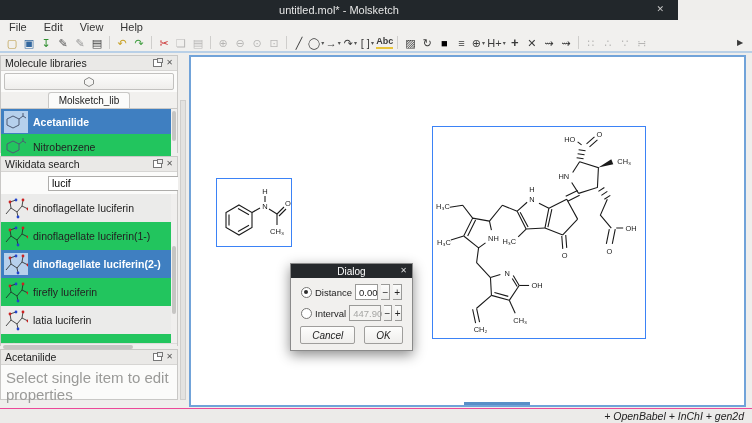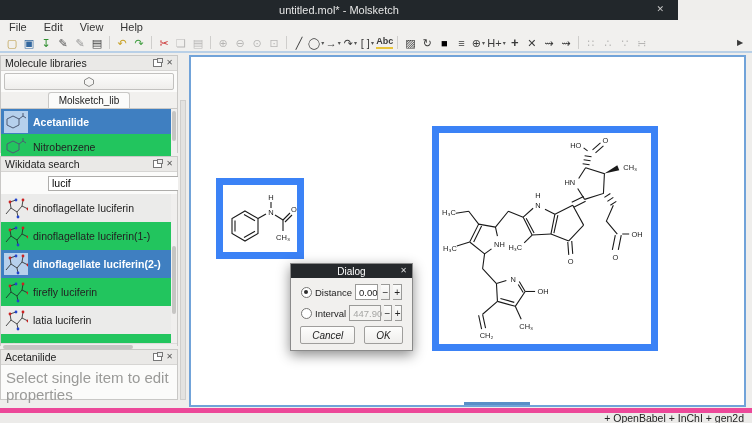--- a/index.html
+++ b/index.html
@@ -52,21 +52,21 @@
   .vscroll{position:absolute;right:0;top:0;width:6px;height:100%;background:#f0efee;}
   .vscroll .handle{position:absolute;left:1px;width:4px;background:#c6c5c3;border-radius:2px;}
   .hscroll{height:7px;background:#f0efee;position:relative;border-top:1px solid #dddcda;}
   .hscroll .handle{position:absolute;left:2px;top:1px;height:4px;background:#c6c5c3;border-radius:2px;}
   .props-msg{font-size:15px;color:#9a9a98;padding:4px 5px;}
   .dock-strip{position:absolute;left:178px;top:55px;width:11px;height:352px;background:#efeeec;}
   .dock-strip .handle{position:absolute;left:2px;top:45px;width:6px;height:300px;background:#e3e2e0;border:1px solid #cfcecc;box-sizing:border-box;}
   
   .canvas{position:absolute;left:189px;top:55px;width:557px;height:352px;background:#fff;
           border:2px solid #71a3d9;box-sizing:border-box;}
-  .selrect{position:absolute;border:7px solid #3b82f6;}
+  .selrect{position:absolute;border:1px solid #3b82f6;}
   .canvas-hscroll{position:absolute;left:273px;bottom:0px;width:66px;height:3px;background:#5a8fc7;}
   svg text{fill:#1a1a1a;}
   
   .dialog{position:absolute;left:99px;top:206px;width:121px;background:#f1f0ee;border:1px solid #8a8a8a;
           box-shadow:0 4px 12px rgba(0,0,0,.45);font-size:10px;}
   .dlg-title{height:14px;background:#26292c;color:#fff;display:flex;align-items:center;justify-content:center;position:relative;}
   .dlg-close{position:absolute;right:5px;top:3px;font-size:8px;color:#ddd;line-height:8px;}
   .dlg-body{padding:6px 10px 6px;}
   .dlg-row{display:flex;align-items:center;height:16px;margin-bottom:5px;gap:3px;}
   .radio{width:9px;height:9px;border:1px solid #767674;border-radius:50%;background:#fff;position:relative;flex:0 0 auto;}
@@ -74,22 +74,22 @@
   .rlabel{width:37px;font-size:9.5px;}
   .spin-value{width:27px;height:14px;background:#fff;border:1px solid #9a9a98;font-size:9.5px;
               display:flex;align-items:center;padding-left:3px;box-sizing:content-box;}
   .dlg-row.dis .spin-value{color:#a6a6a4;background:#f5f4f2;}
   .spin-btn{width:13px;height:16px;border:1px solid #9a9a98;border-left:none;background:linear-gradient(#fbfbfa,#ededeb);
             display:flex;align-items:center;justify-content:center;font-size:10px;box-sizing:border-box;}
   .dlg-buttons{display:flex;justify-content:center;gap:9px;margin-top:3px;}
   .btn{height:16px;padding:0 11px;background:linear-gradient(#fdfdfc,#efeeec);border:1px solid #9f9e9c;
        border-radius:2px;display:flex;align-items:center;font-size:10px;font-style:italic;}
   
-  .statusbar{position:absolute;left:0;top:408px;width:752px;height:15px;background:#ecebe9;border-top:5px solid #ec4899;
-             display:flex;align-items:center;justify-content:flex-end;padding-right:8px;font-size:10.5px;box-sizing:border-box;}
+  .statusbar{position:absolute;left:0;top:408px;width:752px;height:15px;background:#ecebe9;border-top:1px solid #ec4899;
+             display:flex;align-items:center;justify-content:flex-end;padding-right:8px;font-size:10.5px;box-sizing:border-box;font-style:italic;}
 </style>
 </head>
 <body>
 
 <div class="app">
 
   <div class="titlebar">
     <span>untitled.mol* - Molsketch</span>
     <span class="win-close">✕</span>
   </div>

